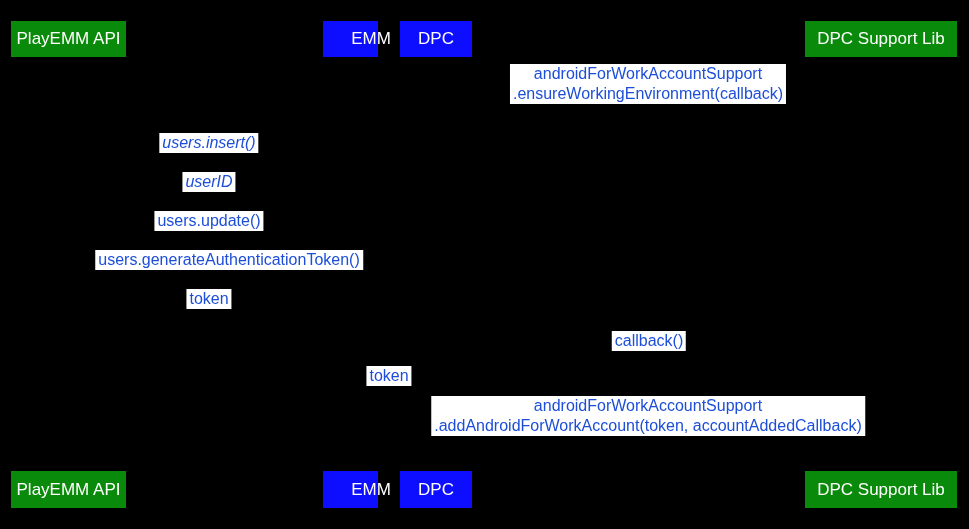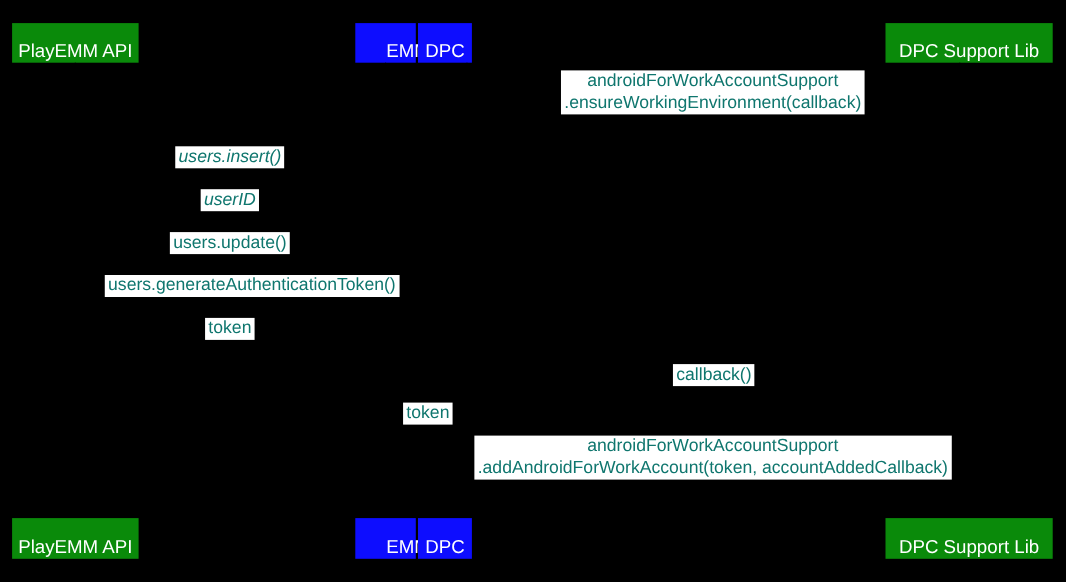--- a/index.html
+++ b/index.html
@@ -12,57 +12,57 @@
     position: relative;
     width: 969px;
     height: 529px;
     background: #000000;
     overflow: hidden;
   }
   
   .participant {
     position: absolute;
     display: flex;
-    align-items: flex-end;
+    align-items: center;
     justify-content: center;
     color: #ffffff;
     font-size: 17px;
     white-space: nowrap;
     box-sizing: border-box;
   }
   .participant.green { background: #0a8a0a; }
   .participant.blue  { background: #0d0dff; }
 
   .row-top    { top: 21px;  height: 36px; }
   .row-bottom { top: 471px; height: 37px; }
 
   .p-playemm { left: 11px;  width: 115px; }
   .p-emm     { left: 323px; width: 55px; padding-left: 41px;  }
-  .p-dpc     { left: 380px; width: 49px;  }
+  .p-dpc     { left: 400px; width: 72px;  }
   .p-dpcsl   { left: 805px; width: 152px; }
 
   
   .lifeline {
     position: absolute;
     top: 57px;
     height: 414px;
     width: 1px;
     background: #000000;
   }
   .l-playemm { left: 68px;  }
   .l-emm     { left: 350px; }
   .l-dpc     { left: 424px; }
   .l-dpcsl   { left: 872px; }
 
   
   .msg {
     position: absolute;
     transform: translateX(-50%);
     background: #ffffff;
-    color: #0f766e;
+    color: #1d4ed8;
     font-size: 16px;
     line-height: 20px;
     text-align: center;
     white-space: nowrap;
     padding: 0 3px;
   }
   .m1 { left: 648px; top: 64px;  }
   .m2 { left: 209px; top: 133px; font-style: italic; }
   .m3 { left: 209px; top: 172px; font-style: italic; }
   .m4 { left: 209px; top: 211px; }

